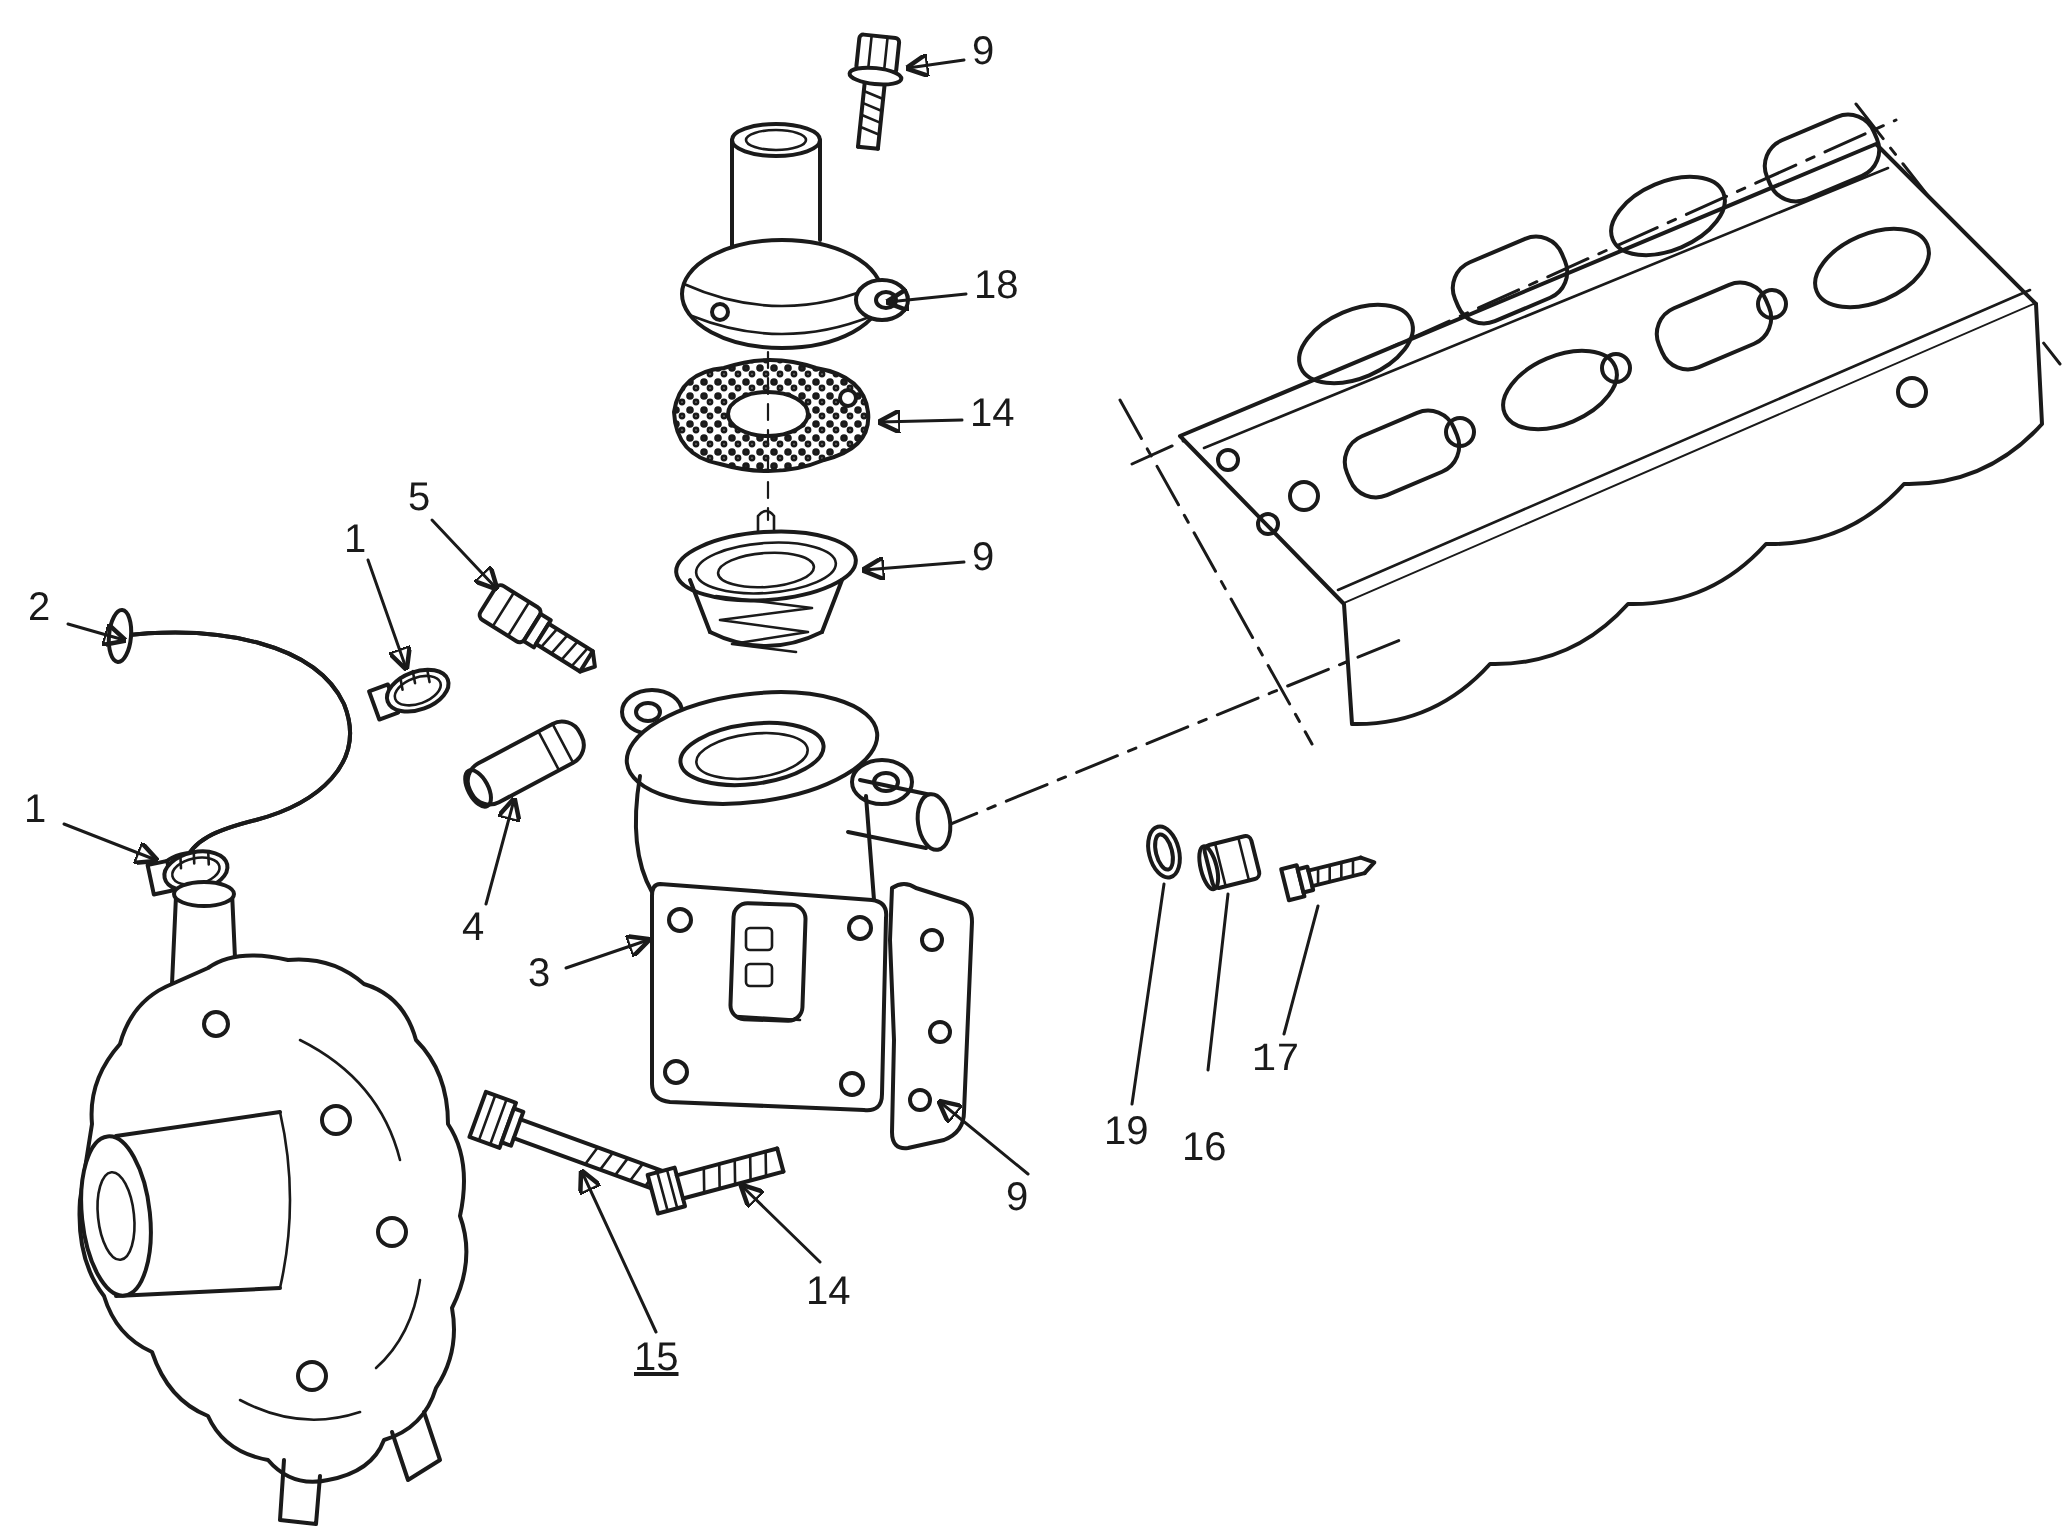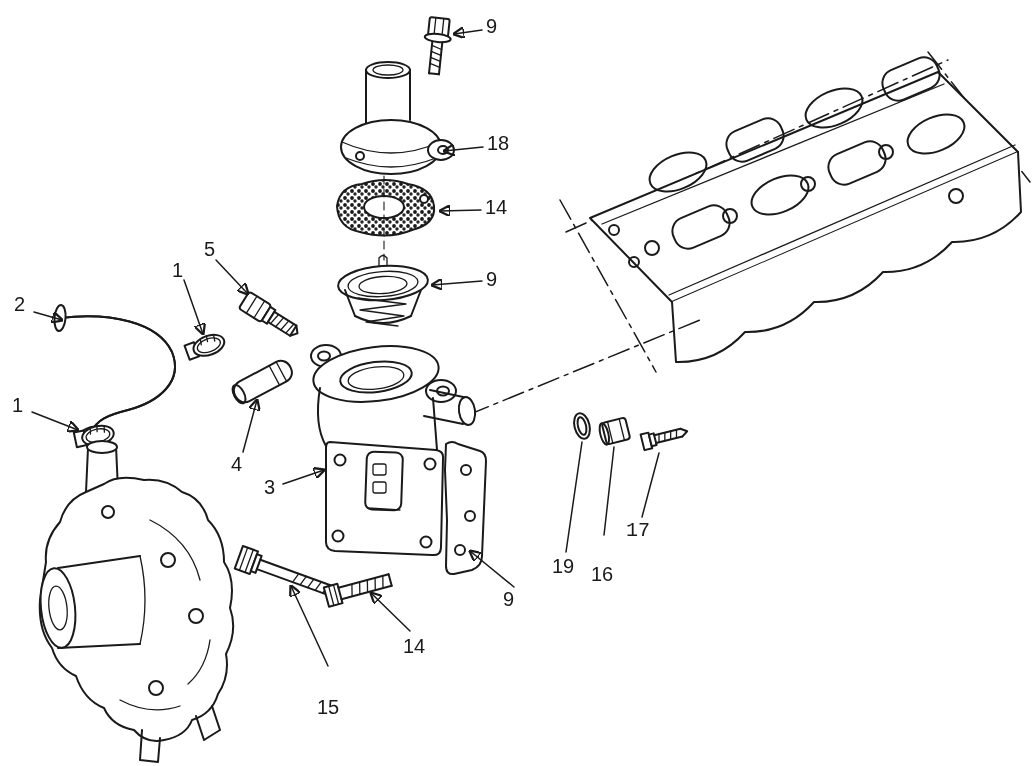--- a/index.html
+++ b/index.html
@@ -311,14 +311,14 @@
   <span class="callout" style="left:172px; top:260px;">1</span>
   <span class="callout" style="left:14px;  top:294px;">2</span>
   <span class="callout" style="left:12px;  top:395px;">1</span>
   <span class="callout" style="left:231px; top:454px;">4</span>
   <span class="callout" style="left:264px; top:477px;">3</span>
   <span class="callout" style="left:552px; top:556px;">19</span>
   <span class="callout" style="left:591px; top:564px;">16</span>
   <span class="callout" style="left:626px; top:521px;font-family:Liberation Mono, monospace;">17</span>
   <span class="callout" style="left:503px; top:589px;">9</span>
   <span class="callout" style="left:403px; top:617px;margin-top:19px;">14</span>
-  <span class="callout" style="left:317px; top:697px;">15</span>
+  <span class="callout" style="left:317px; top:669px;text-decoration:underline;">15</span>
 </div>
 
 </body></html>

